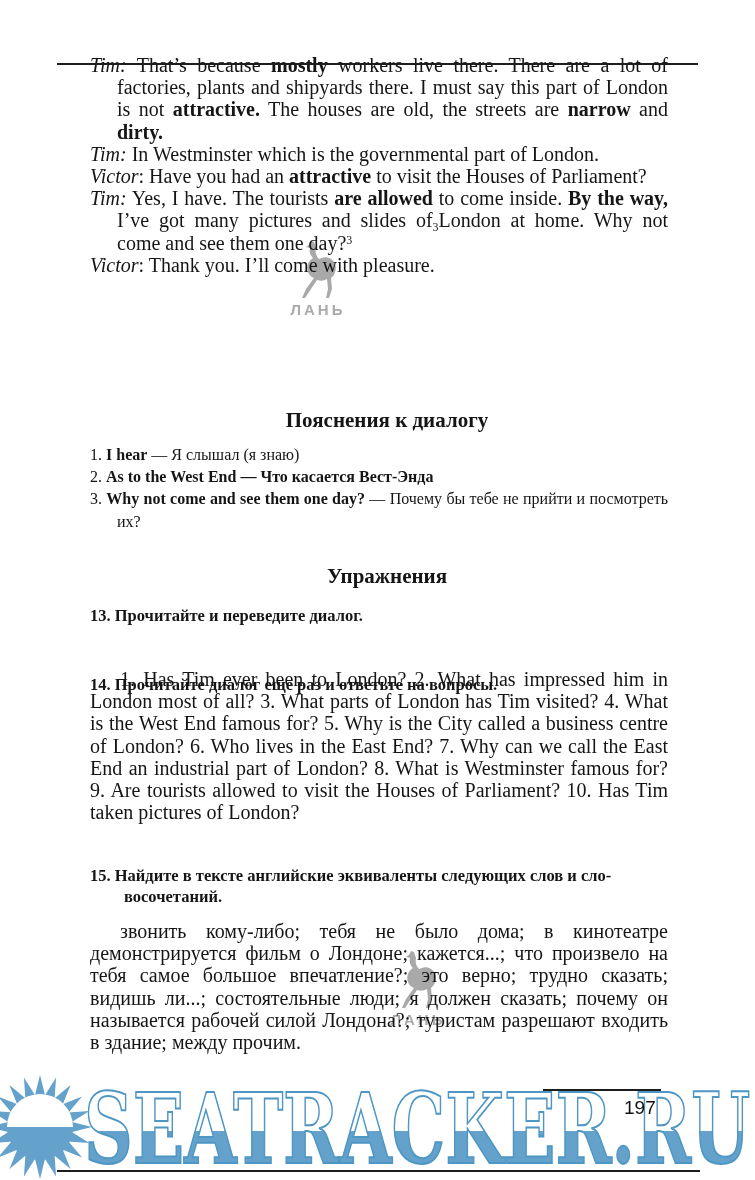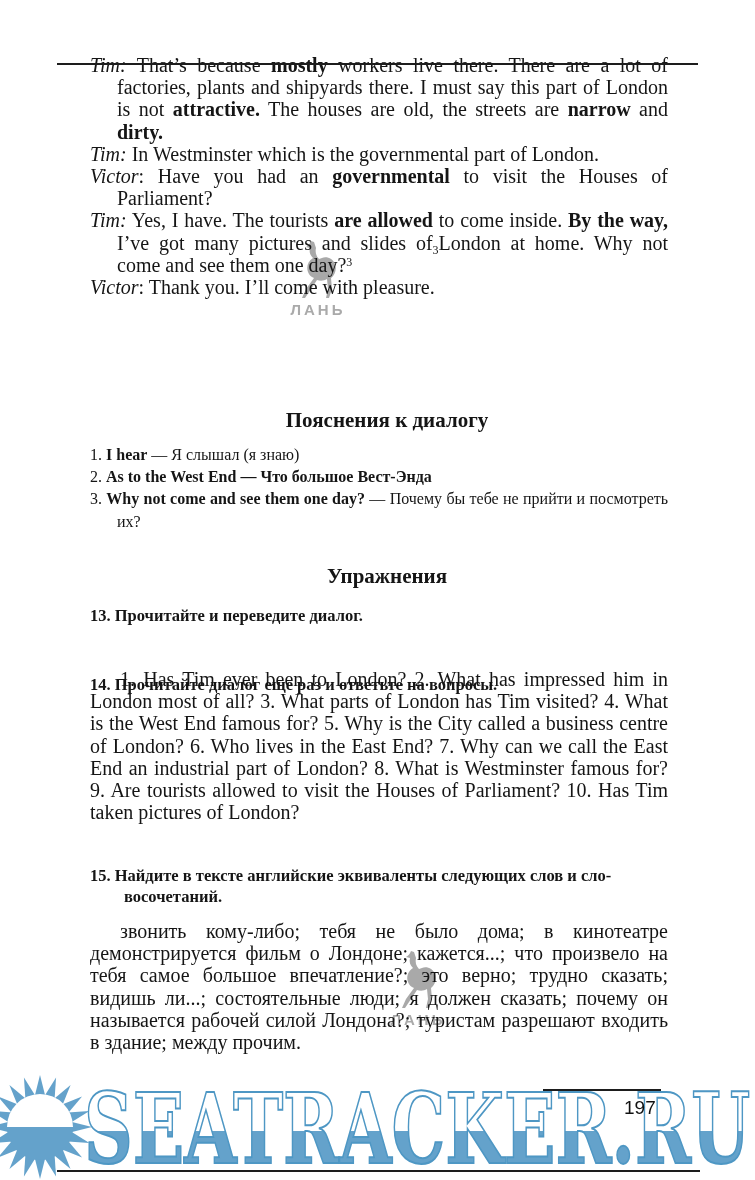--- a/index.html
+++ b/index.html
@@ -76,36 +76,36 @@
 </head>
 <body>
 
 <div class="page">
 
   <div class="rule top-rule"></div>
 
   <div class="dialogue">
       <p class="turn"><span class="i">Tim:</span><span> That’s because </span><span class="b">mostly</span><span> workers live there. There are a lot of factories, plants and shipyards there. I must say this part of London is not </span><span class="b">attractive.</span><span> The houses are old, the streets are </span><span class="b">narrow</span><span> and </span><span class="b">dirty.</span></p>
       <p class="turn"><span class="i">Tim:</span><span> In Westminster which is the governmental part of London.</span></p>
-      <p class="turn"><span class="i">Victor</span><span>: Have you had an </span><span class="b">governmental</span><span> to visit the Houses of Parliament?</span></p>
+      <p class="turn"><span class="i">Victor</span><span>: Have you had an </span><span class="b">attractive</span><span> to visit the Houses of Parliament?</span></p>
       <p class="turn"><span class="i">Tim:</span><span> Yes, I have. The tourists </span><span class="b">are allowed</span><span> to come inside. </span><span class="b">By the way,</span><span> I’ve got many pictures and slides of</span><sub>3</sub><span>London at home. Why not come and see them one day?</span><sup>3</sup></p>
       <p class="turn"><span class="i">Victor</span><span>: Thank you. I’ll come with pleasure.</span></p>
     </div>
 
   <div class="wm wm1">
     <svg width="52" height="62" viewBox="0 0 52 60">
       <path fill="#a9a9a9" d="M19 0 C18 3 16 5 14 6 L18 7 C17 11 18 14 21 17 C16 20 14 26 16 31 C17 34 19 36 22 37 L14 48 L10 57 L13 57 L19 48 L25 39 C28 40 32 40 35 38 L36 48 L34 57 L37 57 L40 48 L39 37 C43 34 45 28 43 23 C41 18 35 15 30 17 L27 18 C24 15 23 11 24 7 L22 1 Z"></path>
     </svg>
     <div class="wm-label">ЛАНЬ</div>
   </div>
 
   <h2 class="section-title notes-title">Пояснения к диалогу</h2>
   <div class="notes-list">
       <p class="note-item"><span>1. </span><span class="b">I hear</span><span> — Я слышал (я знаю)</span></p>
-      <p class="note-item"><span>2. </span><span class="b">As to the West End — Что большое Вест-Энда</span></p>
+      <p class="note-item"><span>2. </span><span class="b">As to the West End — Что касается Вест-Энда</span></p>
       <p class="note-item"><span>3. </span><span class="b">Why not come and see them one day?</span><span> — Почему бы тебе не прийти и посмотреть их?</span></p>
     </div>
 
   <h2 class="section-title ex-title">Упражнения</h2>
 
   <p class="ex-head ex13"><span>13.</span> <span>Прочитайте и переведите диалог.</span></p>
 
   <p class="ex-head ex14"><span>14.</span> <span>Прочитайте диалог еще раз и ответьте на вопросы.</span></p>
 
   <p class="body-para q-para">1. Has Tim ever been to London? 2. What has impressed him in London most of all? 3. What parts of London has Tim visited? 4. What is the West End famous for? 5. Why is the City called a business centre of London? 6. Who lives in the East End? 7. Why can we call the East End an industrial part of London? 8. What is Westminster famous for? 9. Are tourists allowed to visit the Houses of Parliament? 10. Has Tim taken pictures of London?</p>

